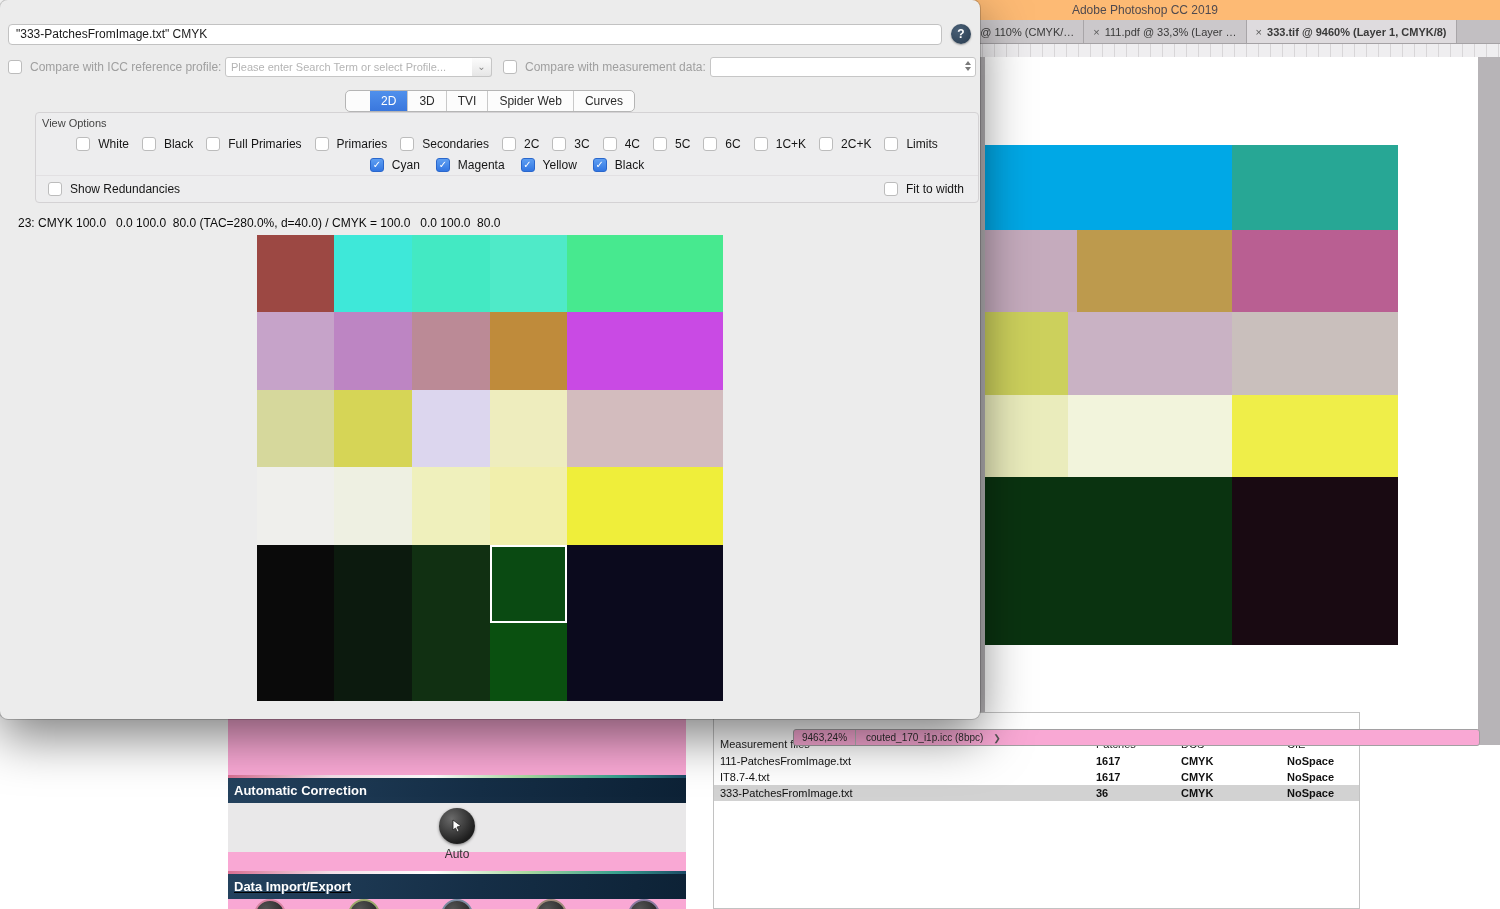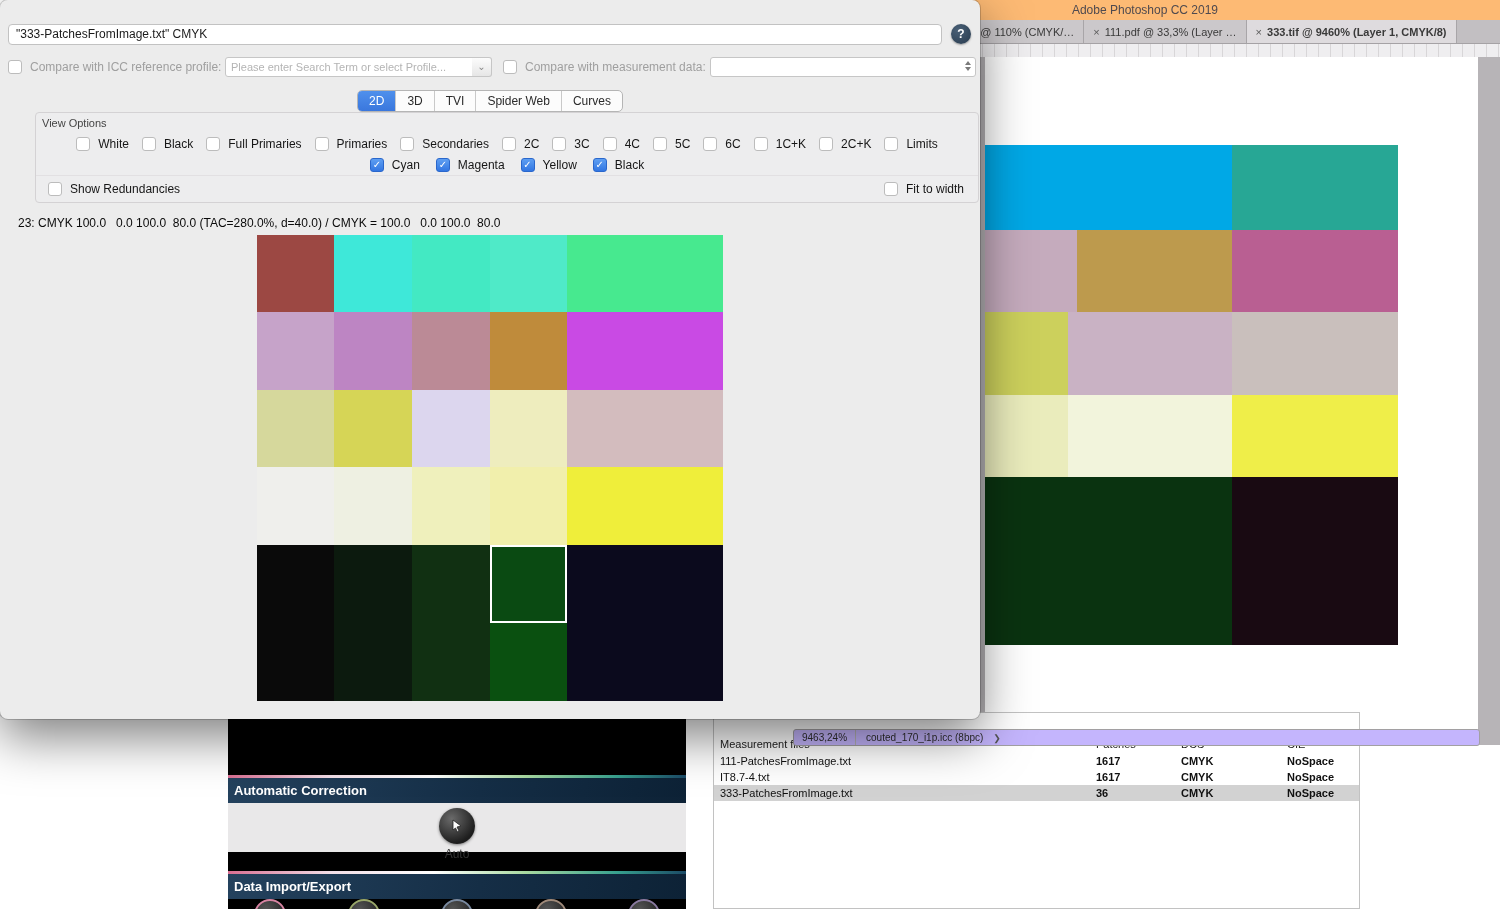--- a/index.html
+++ b/index.html
@@ -17,46 +17,46 @@
   .ps-tab.active{background:#dedbde;font-weight:bold;}
   .ps-tab .x{color:#5a5a5a;font-weight:normal;font-size:11px;}
   .ps-optionsbar{position:absolute;top:44px;left:0;right:0;height:13px;background:#efeef0;border-bottom:1px solid #b5b2b5;
                  background-image:repeating-linear-gradient(90deg,#d8d6d8 0 1px,transparent 1px 12px);}
   .ps-canvas{position:absolute;top:57px;left:0;right:0;height:688px;background:#b7b4b7;}
   .ps-doc{position:absolute;left:195px;top:0;width:493px;height:678px;background:#fff;}
   .ps-bands{position:absolute;left:0;top:88px;width:413px;}
   .band{display:flex;}
   .band>div{height:100%;}
   
-  .ps-statusbar{position:absolute;left:793px;top:729px;width:687px;height:17px;background:#c4b5fd;
+  .ps-statusbar{position:absolute;left:793px;top:729px;width:687px;height:17px;background:#f9a8d4;
                 border:1px solid #a2a0a2;border-radius:3px;box-sizing:border-box;z-index:3;
                 display:flex;align-items:center;font-size:10px;color:#2e2e2e;}
   .ps-zoom{padding:0 8px;border-right:1px solid #b5b3b5;height:100%;display:flex;align-items:center;}
   .ps-docname{padding:0 10px;}
   .ps-chevron{color:#555;font-size:9px;}
 
   
   .files-window{position:absolute;left:713px;top:712px;width:647px;height:197px;background:#fff;
                 border:1px solid #c2c2c2;box-sizing:border-box;z-index:2;font-size:11px;color:#111;}
   .files-header{position:absolute;top:25px;left:0;right:0;height:15px;color:#222;}
   .files-header span{position:absolute;top:0;}
   .fc-name{left:6px;} .fc-patches{left:382px;} .fc-dcs{left:467px;} .fc-cie{left:573px;}
   .files-rows{position:absolute;top:40px;left:0;right:0;}
   .frow{position:relative;height:16px;line-height:16px;}
   .frow.sel{background:#d2d2d2;}
   .frow span{position:absolute;top:0;}
   .frow .fc-patches,.frow .fc-dcs,.frow .fc-cie{font-weight:bold;}
 
   
-  .tools-window{position:absolute;left:228px;top:712px;width:458px;height:197px;background:#000000;z-index:2;overflow:hidden;}
+  .tools-window{position:absolute;left:228px;top:712px;width:458px;height:197px;background:#f9a8d4;z-index:2;overflow:hidden;}
   .sect-header{position:absolute;left:0;right:0;height:28px;background:linear-gradient(100deg,#24425e,#152e46 55%,#0d2236);}
   .sect-header::before{content:"";position:absolute;top:0;left:0;right:0;height:3px;
        background:linear-gradient(90deg,#d96f92,#f2dfe8,#ffffff 45%,#a8d9a0 65%,#37a08e 85%,#1b4a66);}
   .sect-title{color:#fff;font-size:13px;font-weight:bold;line-height:25px;padding:3px 0 0 6px;}
-  .sect1{top:63px;} .sect2{top:159px;}
+  .sect1{top:63px;} .sect2{top:159px;text-decoration:underline;}
   .auto-body{position:absolute;top:91px;left:0;right:0;height:49px;background:#e9e8e9;}
   .auto-btn{position:absolute;left:50%;transform:translateX(-50%);top:5px;width:36px;height:36px;border-radius:50%;
             background:radial-gradient(circle at 35% 30%,#6a6a6a,#1d1d1d 72%);box-shadow:0 1px 3px rgba(0,0,0,.45);
             display:flex;align-items:center;justify-content:center;}
   .auto-label{position:absolute;top:44px;left:0;right:0;text-align:center;font-size:12px;color:#333;}
   .tool-icons{position:absolute;top:187px;left:0;right:0;height:40px;display:flex;justify-content:space-between;padding:0 26px;box-sizing:border-box;}
   .ticon{width:32px;height:32px;border-radius:50%;background:radial-gradient(circle at 35% 30%,#555,#161616);
          border:2px solid #8a8f94;box-sizing:border-box;}
   .ticon:nth-child(1){border-color:#d884a2;}
   .ticon:nth-child(2){border-color:#9aa86a;}
@@ -95,21 +95,21 @@
                  padding-left:5px;overflow:hidden;white-space:nowrap;}
   .profile-drop{position:absolute;left:472px;top:1px;width:20px;height:20px;background:linear-gradient(#fcfcfc,#e6e6e6);
                 border:1px solid #c6c6c6;border-left:none;border-radius:0 3px 3px 0;box-sizing:border-box;
                 text-align:center;line-height:17px;font-size:10px;color:#8a8a8a;}
   .meas-check{position:absolute;left:503px;top:3px;}
   .meas-drop{position:absolute;left:710px;top:1px;width:266px;height:20px;background:#fff;border:1px solid #c6c6c6;
              border-radius:3px;box-sizing:border-box;}
   .meas-drop .arrows{position:absolute;right:4px;top:2px;display:flex;flex-direction:column;align-items:center;}
 
   .seg-wrap{position:absolute;top:90px;left:0;right:0;display:flex;justify-content:center;}
-  .seg{display:flex;border:1px solid #b5b5b5;border-radius:5px;overflow:hidden;background:#fcfcfc;height:20px;}
+  .seg{display:flex;border:1px solid #b5b5b5;border-radius:5px;overflow:hidden;background:#fcfcfc;height:20px;padding-left:24px;}
   .seg-item{padding:0 11px;line-height:20px;font-size:12px;color:#2b2b2b;border-right:1px solid #c9c9c9;}
   .seg-item:last-child{border-right:none;}
   .seg-item.sel{background:linear-gradient(#4f90ec,#3a77dd);color:#fff;}
 
   .vopts{position:absolute;left:18px;top:112px;width:944px;height:91px;border:1px solid #d4d2d4;border-radius:4px;
          box-sizing:border-box;background:#ededee;margin-left:17px;}
   .vopts-title{position:absolute;left:6px;top:4px;font-size:11px;color:#444;}
   .chkrow1{position:absolute;top:23px;left:0;right:0;display:flex;justify-content:center;gap:13px;font-size:12px;color:#161616;}
   .chkrow2{position:absolute;top:44px;left:0;right:0;display:flex;justify-content:center;gap:16px;font-size:12px;color:#161616;}
   .vopts-bottom{position:absolute;left:0;right:0;bottom:0;height:26px;border-top:1px solid #e2e0e2;font-size:12px;color:#161616;}

